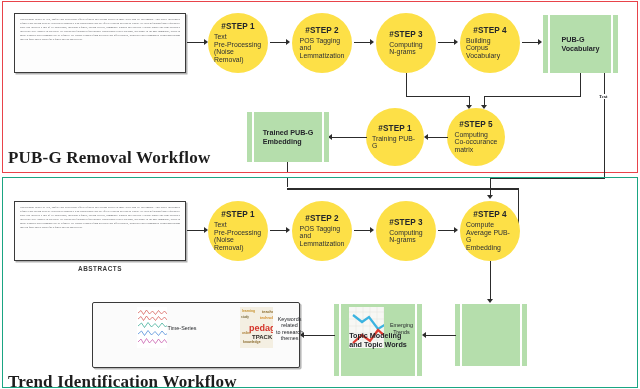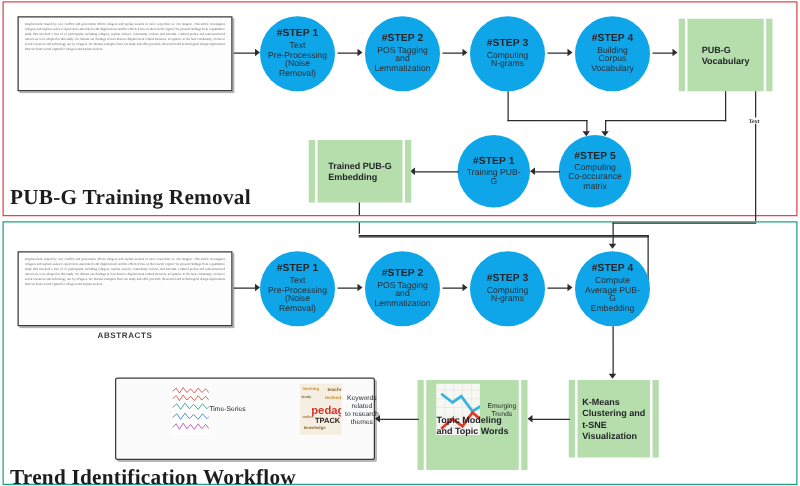--- a/index.html
+++ b/index.html
@@ -20,23 +20,23 @@
     font-family:"Liberation Serif", serif;
     font-weight:bold;font-size:17px;letter-spacing:.2px;color:#1d1d1d;
     white-space:nowrap;
   }
   #title-training{left:8px;top:148px;}
   #title-trend{left:8px;top:372px;}
 
   
   .step{
     position:absolute;border-radius:50%;
-    background:#0ea5e9;
+    background:#fde047;
     display:flex;flex-direction:column;align-items:center;justify-content:center;
-    text-align:center;line-height:1.12;
+    text-align:left;line-height:1.12;
     box-sizing:border-box;
   }
   .step .hd{font-weight:bold;font-size:8.2px;color:#24262b;margin-bottom:1.5px;letter-spacing:.1px;}
   .step .bd{font-size:6.9px;color:#2d2f34;padding:0 6px;}
 
   
   .gbox{
     position:absolute;box-sizing:border-box;
     background:#b5deac;
     display:flex;align-items:center;justify-content:center;text-align:left;
@@ -169,21 +169,21 @@
 <div class="ah l" style="left:328px;top:134px;"></div>
 
 <div class="gbox" style="left:247px;top:112px;width:82px;height:50px;">
   <div class="stripe l"></div>
   <div class="stripe r"></div>
   <div class="gtext">Trained PUB-G<br>Embedding</div>
 </div>
 
 <div class="ln v" style="left:287px;top:162px;height:10px;"></div>
 
-<div class="wf-title" id="title-training">PUB-G Training Removal</div>
+<div class="wf-title" id="title-training">PUB-G Removal Workflow</div>
 
 <div class="panel" id="panel-trend"></div>
 
 <div class="ln v" style="left:287px;top:178px;height:9px;"></div>
 <div class="elbow" style="left:287px;top:183px;width:232px;height:6px;border-top:none;border-left:none;border-right:none;"></div>
 <div class="ln h" style="left:287px;top:188px;width:232px;"></div>
 <div class="ln v" style="left:518px;top:188px;height:42px;"></div>
 <div class="ln h" style="left:495px;top:229px;width:24px;"></div>
 <div class="ah l" style="left:491px;top:226px;"></div>
 
@@ -224,21 +224,20 @@
 <div class="ah d" style="left:487px;top:195px;"></div>
 <div class="ln v" style="left:490px;top:178px;height:18px;"></div>
 <div class="ln h" style="left:490px;top:178px;width:115px;"></div>
 
 <div class="ln v" style="left:490px;top:261px;height:40px;"></div>
 <div class="ah d" style="left:487px;top:299px;"></div>
 
 <div class="gbox" style="left:455px;top:304px;width:72px;height:62px;">
   <div class="stripe l"></div>
   <div class="stripe r"></div>
-  <div class="gtext">K-Means<br>Clustering and<br>t-SNE<br>Visualization</div>
 </div>
 
 <div class="ln h" style="left:425px;top:335px;width:31px;"></div>
 <div class="ah l" style="left:422px;top:332px;"></div>
 
 <div class="gbox" style="left:334px;top:304px;width:88px;height:72px;">
   <div class="stripe l"></div>
   <div class="stripe r"></div>
   <div class="gtext">Topic Modeling<br>and Topic Words</div>
 </div>

